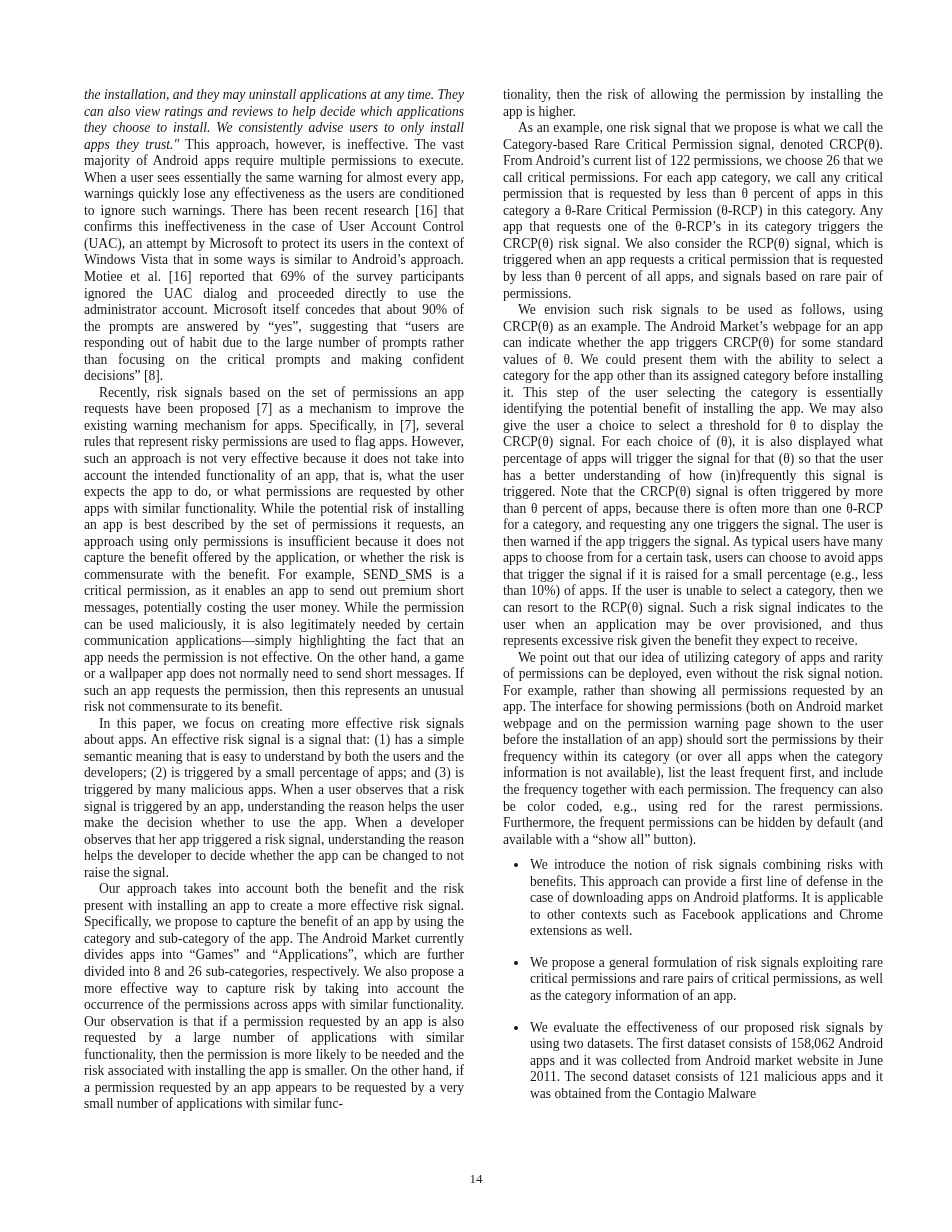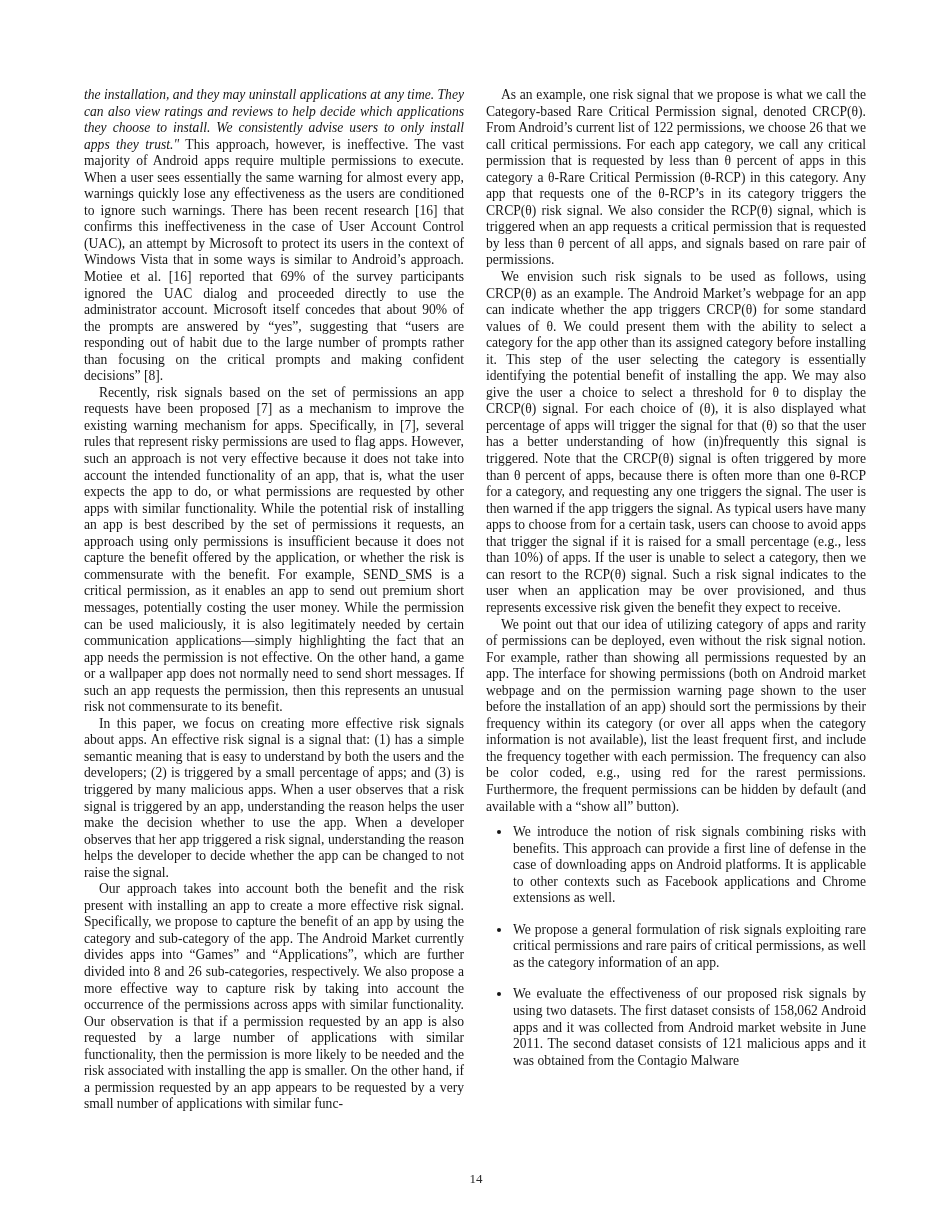--- a/index.html
+++ b/index.html
@@ -14,21 +14,21 @@
     background: #ffffff;
     font-family: "Liberation Serif", "DejaVu Serif", serif;
     color: #161616;
     overflow: hidden;
   }
   .columns {
     position: absolute;
     top: 87px;
     left: 84px;
     display: flex;
-    gap: 22px;
+    gap: 39px;
   }
   .column {
     width: 380px;
     font-size: 13.6px;
     line-height: 16.55px;
     text-align: justify;
     hyphens: auto;
     -webkit-hyphens: auto;
   }
   .column p {
@@ -71,20 +71,21 @@
   <div class="columns">
 
     <div class="column">
       <p class="noindent"><em class="lead-italic">the installation, and they may uninstall applications at any time. They can also view ratings and reviews to help decide which applications they choose to install. We consistently advise users to only install apps they trust."</em><span> This approach, however, is ineffective. The vast majority of Android apps require multiple permissions to execute. When a user sees essentially the same warning for almost every app, warnings quickly lose any effectiveness as the users are conditioned to ignore such warnings. There has been recent research [16] that confirms this ineffectiveness in the case of User Account Control (UAC), an attempt by Microsoft to protect its users in the context of Windows Vista that in some ways is similar to Android’s approach. Motiee et al. [16] reported that 69% of the survey participants ignored the UAC dialog and proceeded directly to use the administrator account. Microsoft itself concedes that about 90% of the prompts are answered by “yes”, suggesting that “users are responding out of habit due to the large number of prompts rather than focusing on the critical prompts and making confident decisions” [8].</span></p>
       <p>Recently, risk signals based on the set of permissions an app requests have been proposed [7] as a mechanism to improve the existing warning mechanism for apps. Specifically, in [7], several rules that represent risky permissions are used to flag apps. However, such an approach is not very effective because it does not take into account the intended functionality of an app, that is, what the user expects the app to do, or what permissions are requested by other apps with similar functionality. While the potential risk of installing an app is best described by the set of permissions it requests, an approach using only permissions is insufficient because it does not capture the benefit offered by the application, or whether the risk is commensurate with the benefit. For example, SEND_SMS is a critical permission, as it enables an app to send out premium short messages, potentially costing the user money. While the permission can be used maliciously, it is also legitimately needed by certain communication applications—simply highlighting the fact that an app needs the permission is not effective. On the other hand, a game or a wallpaper app does not normally need to send short messages. If such an app requests the permission, then this represents an unusual risk not commensurate to its benefit.</p>
       <p>In this paper, we focus on creating more effective risk signals about apps. An effective risk signal is a signal that: (1) has a simple semantic meaning that is easy to understand by both the users and the developers; (2) is triggered by a small percentage of apps; and (3) is triggered by many malicious apps. When a user observes that a risk signal is triggered by an app, understanding the reason helps the user make the decision whether to use the app. When a developer observes that her app triggered a risk signal, understanding the reason helps the developer to decide whether the app can be changed to not raise the signal.</p>
       <p>Our approach takes into account both the benefit and the risk present with installing an app to create a more effective risk signal. Specifically, we propose to capture the benefit of an app by using the category and sub-category of the app. The Android Market currently divides apps into “Games” and “Applications”, which are further divided into 8 and 26 sub-categories, respectively. We also propose a more effective way to capture risk by taking into account the occurrence of the permissions across apps with similar functionality. Our observation is that if a permission requested by an app is also requested by a large number of applications with similar functionality, then the permission is more likely to be needed and the risk associated with installing the app is smaller. On the other hand, if a permission requested by an app appears to be requested by a very small number of applications with similar func-</p>
     </div>
 
     <div class="column">
+      <p class="noindent">tionality, then the risk of allowing the permission by installing the app is higher.</p>
       <p>As an example, one risk signal that we propose is what we call the Category-based Rare Critical Permission signal, denoted CRCP(θ). From Android’s current list of 122 permissions, we choose 26 that we call critical permissions. For each app category, we call any critical permission that is requested by less than θ percent of apps in this category a θ-Rare Critical Permission (θ-RCP) in this category. Any app that requests one of the θ-RCP’s in its category triggers the CRCP(θ) risk signal. We also consider the RCP(θ) signal, which is triggered when an app requests a critical permission that is requested by less than θ percent of all apps, and signals based on rare pair of permissions.</p>
       <p>We envision such risk signals to be used as follows, using CRCP(θ) as an example. The Android Market’s webpage for an app can indicate whether the app triggers CRCP(θ) for some standard values of θ. We could present them with the ability to select a category for the app other than its assigned category before installing it. This step of the user selecting the category is essentially identifying the potential benefit of installing the app. We may also give the user a choice to select a threshold for θ to display the CRCP(θ) signal. For each choice of (θ), it is also displayed what percentage of apps will trigger the signal for that (θ) so that the user has a better understanding of how (in)frequently this signal is triggered. Note that the CRCP(θ) signal is often triggered by more than θ percent of apps, because there is often more than one θ-RCP for a category, and requesting any one triggers the signal. The user is then warned if the app triggers the signal. As typical users have many apps to choose from for a certain task, users can choose to avoid apps that trigger the signal if it is raised for a small percentage (e.g., less than 10%) of apps. If the user is unable to select a category, then we can resort to the RCP(θ) signal. Such a risk signal indicates to the user when an application may be over provisioned, and thus represents excessive risk given the benefit they expect to receive.</p>
       <p>We point out that our idea of utilizing category of apps and rarity of permissions can be deployed, even without the risk signal notion. For example, rather than showing all permissions requested by an app. The interface for showing permissions (both on Android market webpage and on the permission warning page shown to the user before the installation of an app) should sort the permissions by their frequency within its category (or over all apps when the category information is not available), list the least frequent first, and include the frequency together with each permission. The frequency can also be color coded, e.g., using red for the rarest permissions. Furthermore, the frequent permissions can be hidden by default (and available with a “show all” button).</p>
       <ul class="contributions">
         <li>We introduce the notion of risk signals combining risks with benefits. This approach can provide a first line of defense in the case of downloading apps on Android platforms. It is applicable to other contexts such as Facebook applications and Chrome extensions as well.</li>
         <li>We propose a general formulation of risk signals exploiting rare critical permissions and rare pairs of critical permissions, as well as the category information of an app.</li>
         <li>We evaluate the effectiveness of our proposed risk signals by using two datasets. The first dataset consists of 158,062 Android apps and it was collected from Android market website in June 2011. The second dataset consists of 121 malicious apps and it was obtained from the Contagio Malware</li>
       </ul>
     </div>
 

